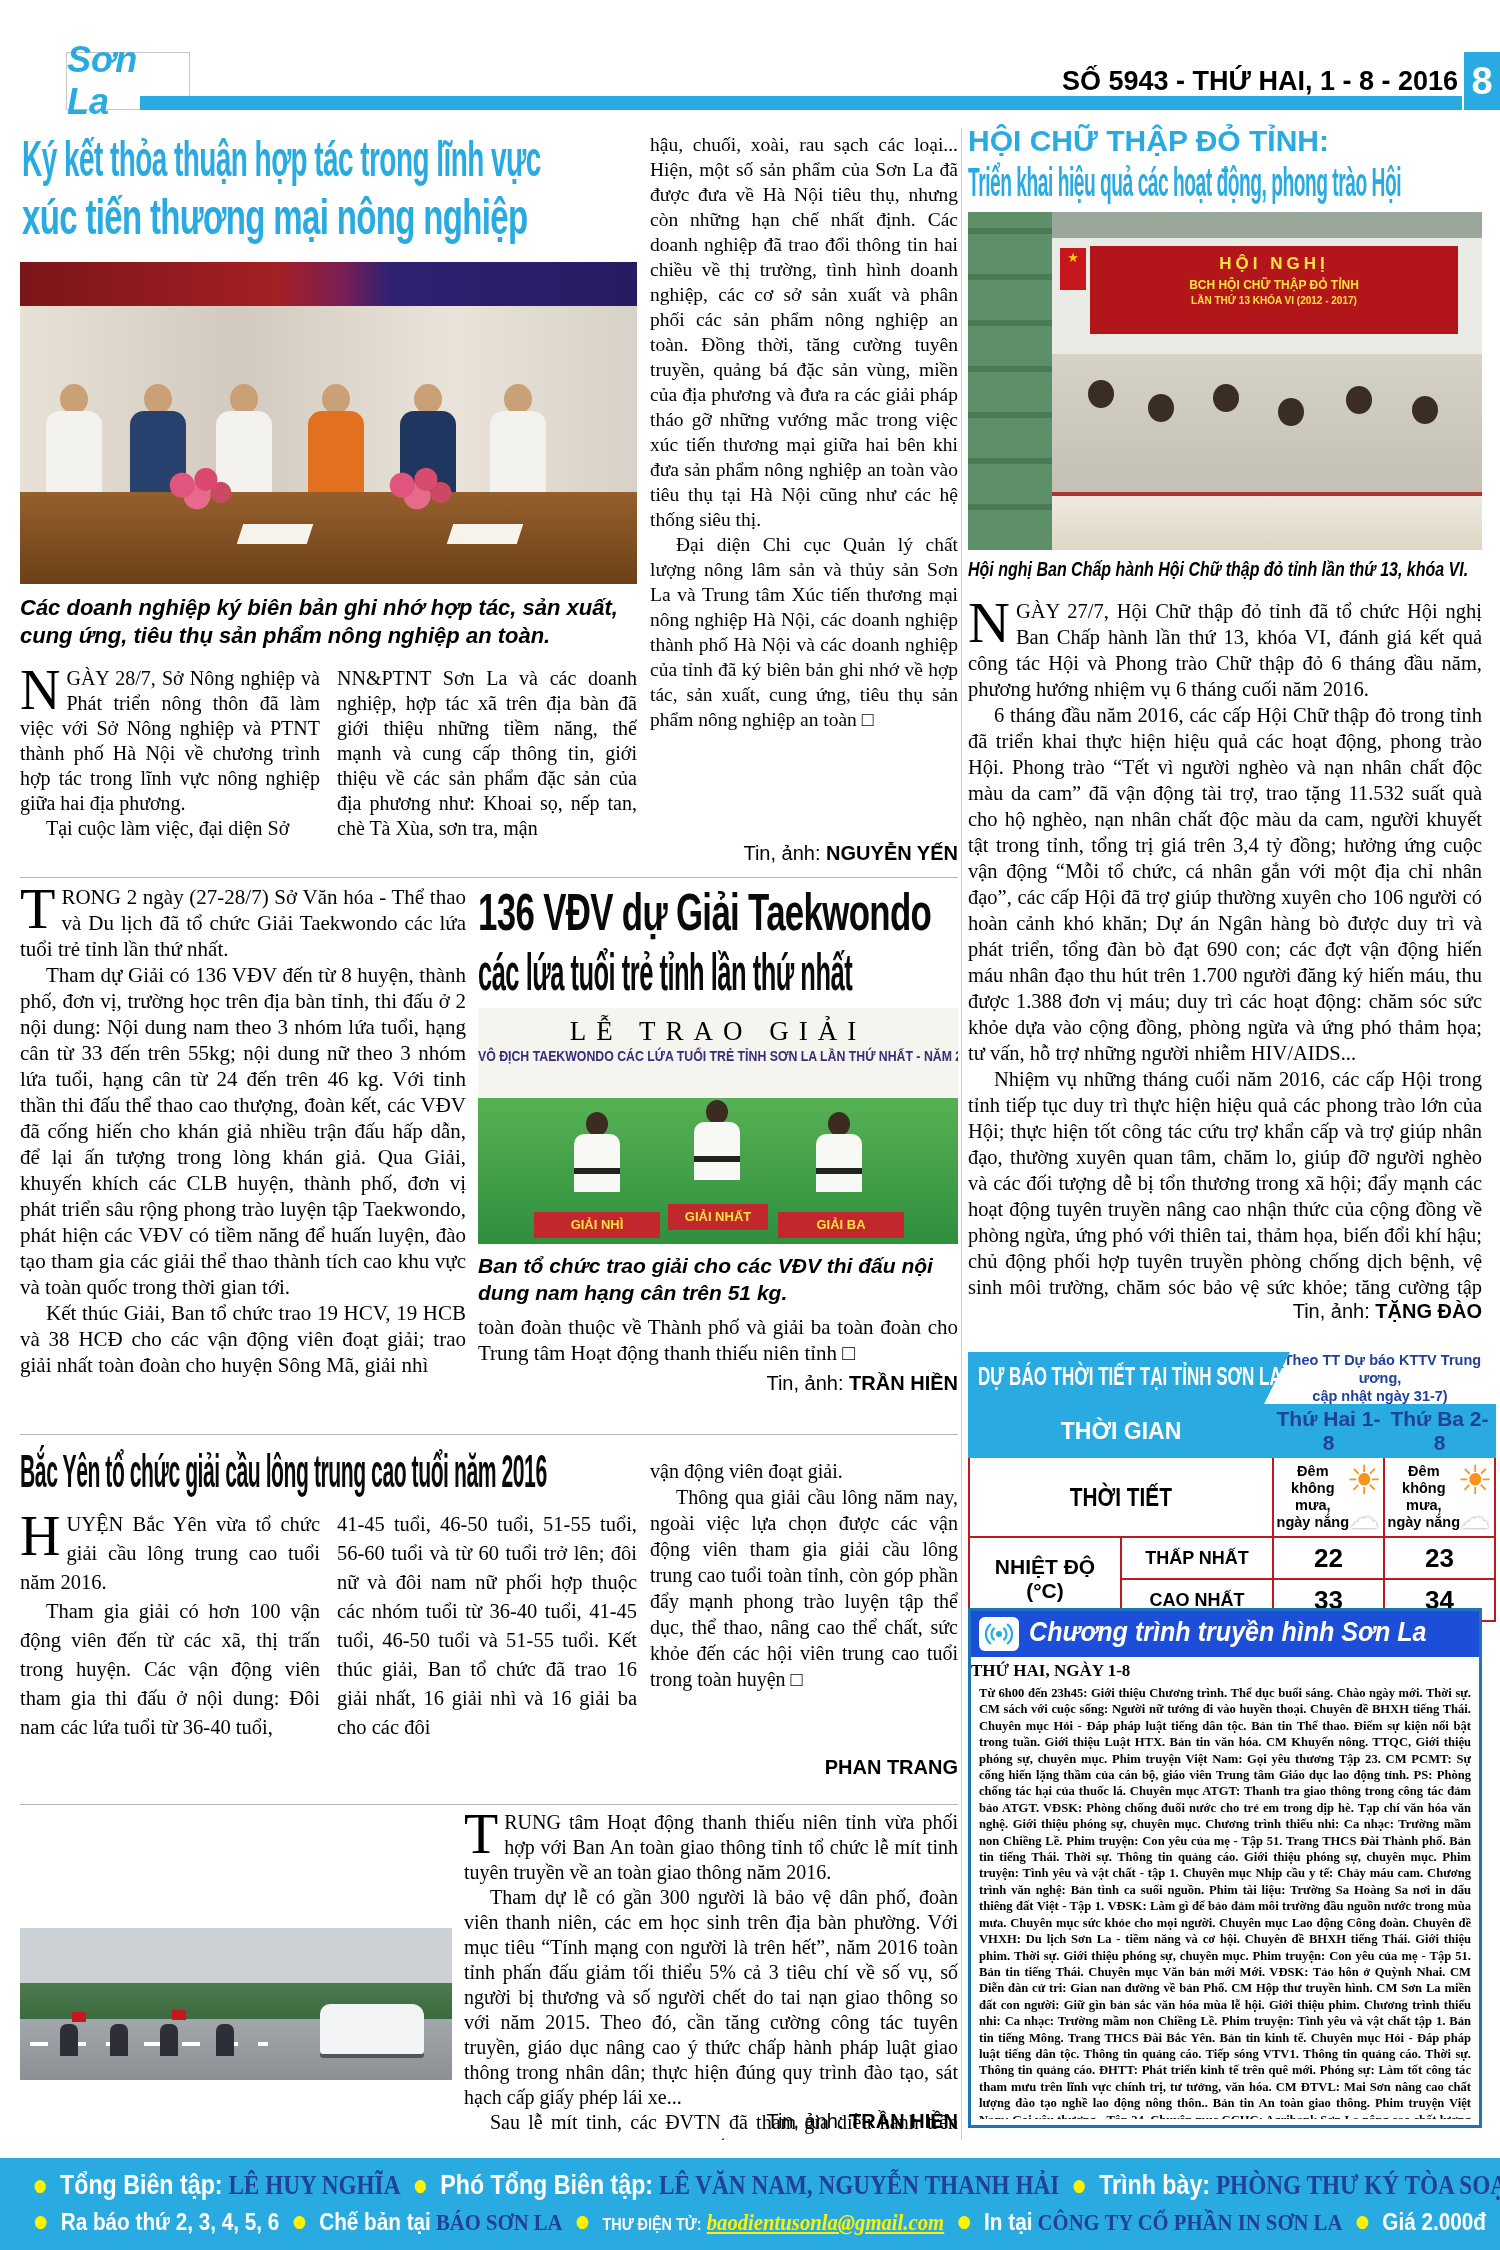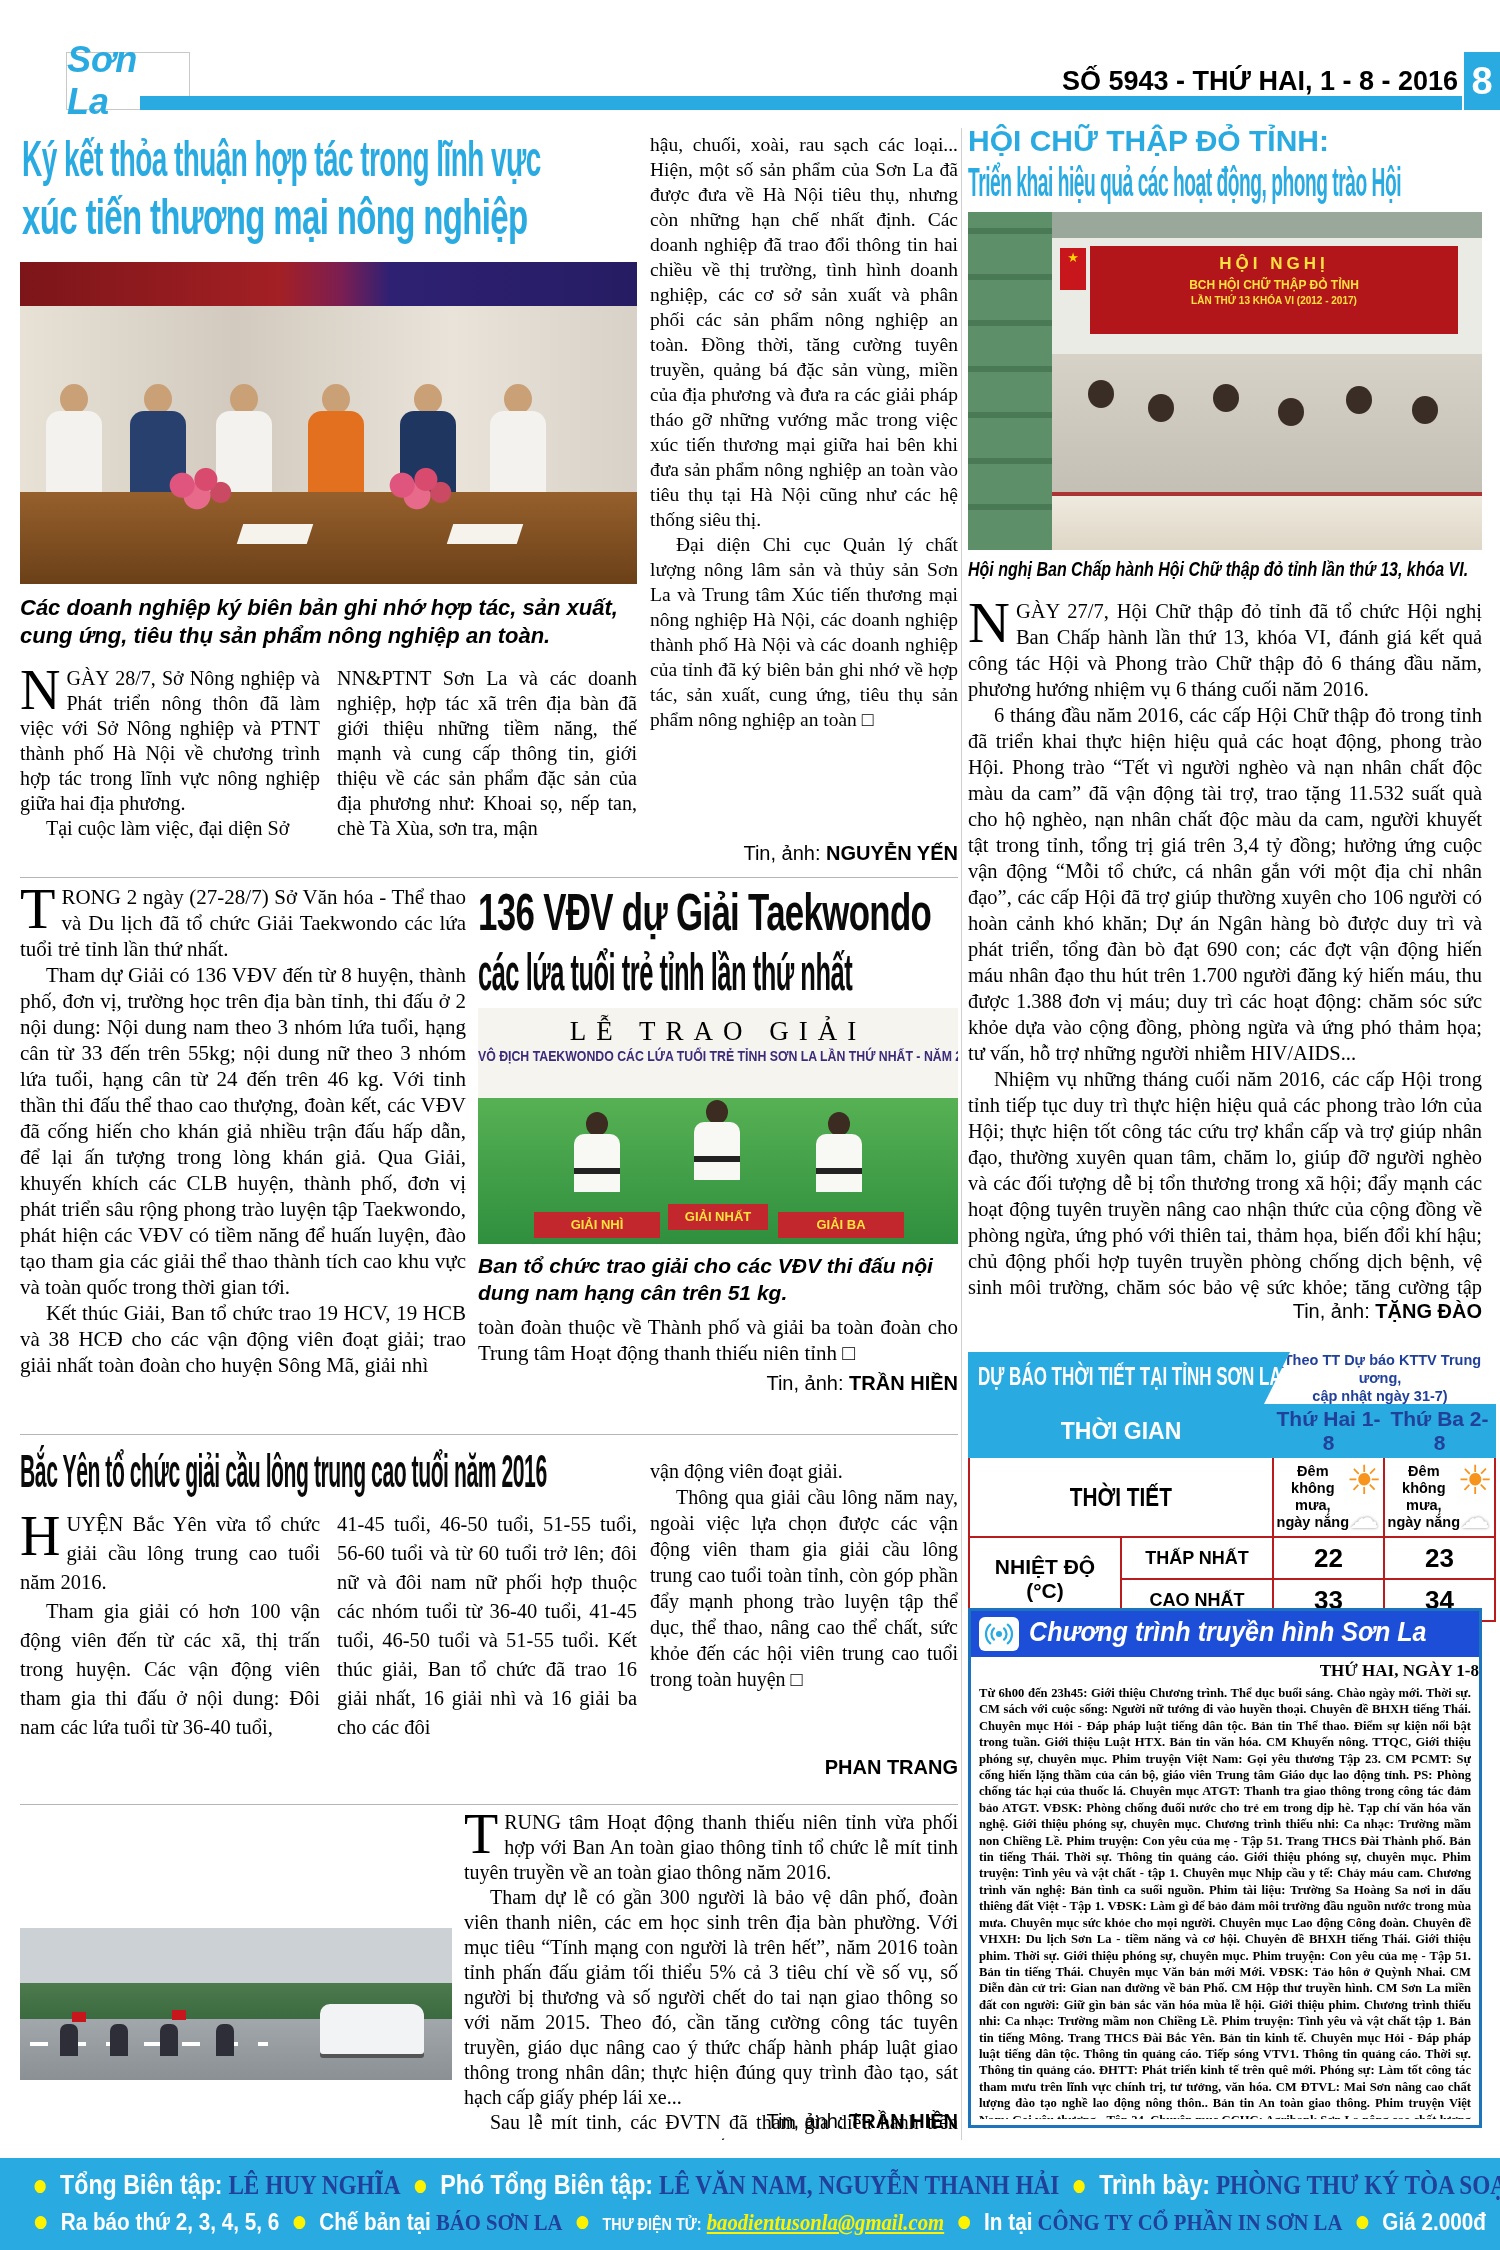--- a/index.html
+++ b/index.html
@@ -92,21 +92,21 @@
   .suncloud .sun{position:absolute;right:0;top:-4px;font-size:40px;color:#F7941D;font-family:"DejaVu Sans",sans-serif;}
   .suncloud .cloud{position:absolute;left:-4px;bottom:-8px;font-size:30px;color:#fff;
     text-shadow:0 0 3px #8a8a8a;font-family:"DejaVu Sans",sans-serif;}
   
   #tv{border:3px solid #1C75BC;box-sizing:border-box;background:#fff;}
   .tv-bar{position:absolute;left:0;top:0;right:0;height:46px;background:#1d4ed8;}
   .tv-icon{position:absolute;left:8px;top:6px;width:40px;height:34px;background:#fff;border-radius:6px;
     display:flex;align-items:center;justify-content:center;}
   .tv-title{position:absolute;left:58px;top:6px;color:#fff;font-family:"Liberation Sans",sans-serif;
     font-weight:bold;font-style:italic;font-size:27px;white-space:nowrap;transform:scaleX(.93);transform-origin:0 0;}
-  .tv-day{position:absolute;left:0;right:0;top:50px;text-align:right;font-weight:bold;font-size:17px;}
+  .tv-day{position:absolute;left:0;right:0;top:50px;text-align:left;font-weight:bold;font-size:17px;}
   .tv-listing{position:absolute;left:8px;right:8px;top:74px;bottom:6px;overflow:hidden;
     font-weight:bold;font-size:12.6px;line-height:16.4px;text-align:justify;}
   
   #footer{position:absolute;left:0;top:2158px;width:1500px;height:92px;background:#29ABE2;}
   .f-line{white-space:nowrap;transform-origin:0 50%;}
   .f-bullet{color:#FFF200;font-size:17px;margin:0 9px;vertical-align:3px;font-family:"DejaVu Sans",sans-serif;}
   .f-label{color:#fff;font-family:"Liberation Sans",sans-serif;font-weight:bold;}
   .f-name{color:#21409A;font-family:"Liberation Serif",serif;font-weight:bold;}
   .f-small{color:#fff;font-family:"Liberation Sans",sans-serif;font-weight:bold;font-size:16px;}
   .f-email{color:#FFF200;font-family:"Liberation Serif",serif;font-weight:bold;font-style:italic;text-decoration:underline;}

